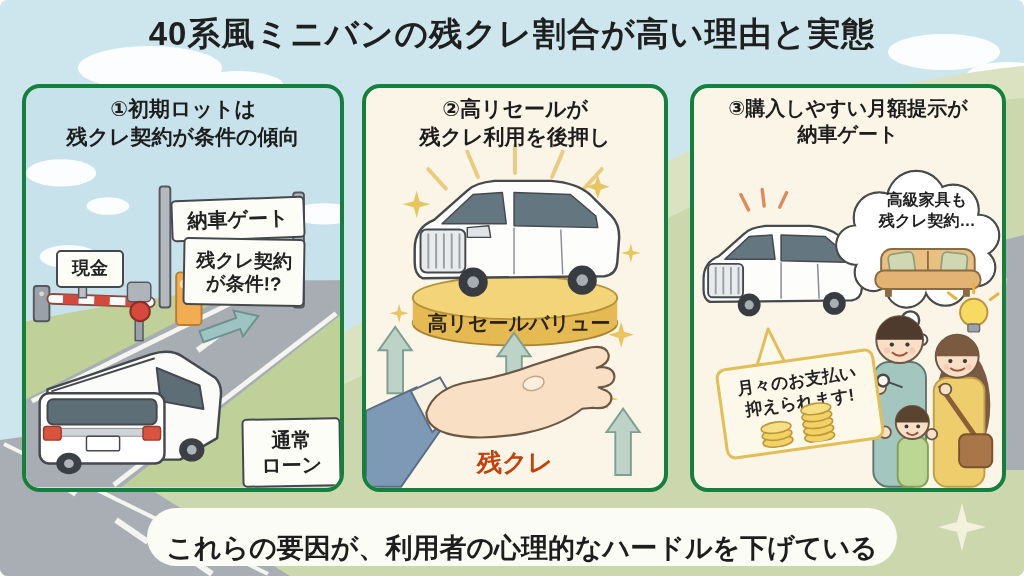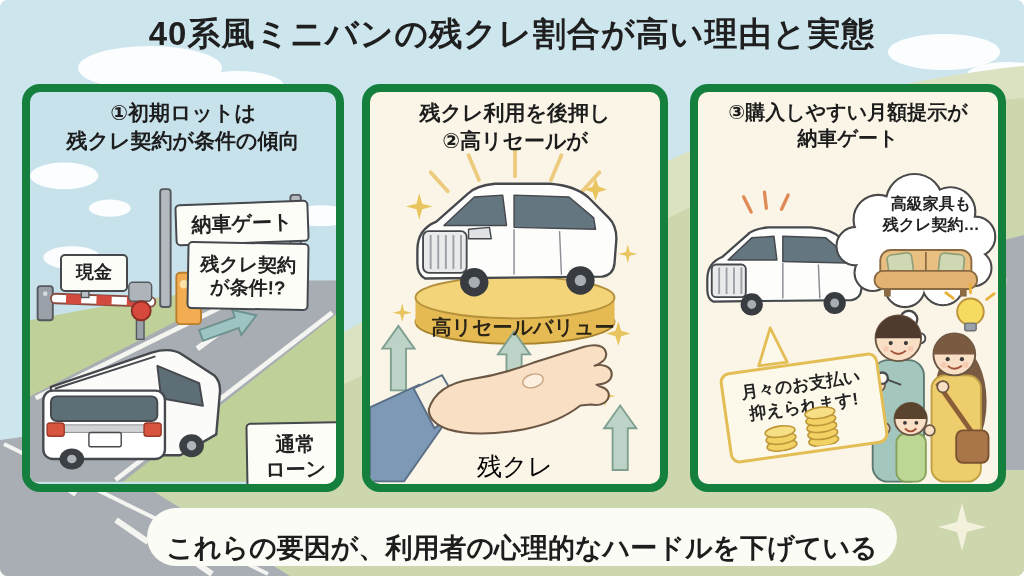--- a/index.html
+++ b/index.html
@@ -1,41 +1,41 @@
 <!DOCTYPE html>
 <html><head>
 <meta charset="utf-8">
 <style>
   html,body{margin:0;padding:0;background:#ffffff;}
   .stage{position:relative;width:1024px;height:576px;overflow:hidden;border-radius:8px;
          font-family:"Liberation Sans","DejaVu Sans",sans-serif;background:#cde6ee;}
   .bg{position:absolute;left:0;top:0;width:1024px;height:576px;}
   .title{position:absolute;top:12px;left:0;width:100%;text-align:center;margin:0;
          font-size:33px;font-weight:800;color:#1f1f1f;letter-spacing:1px;}
-  .panel{position:absolute;top:84px;height:408px;border:8px solid #15803d;border-radius:18px;
+  .panel{position:absolute;top:84px;height:408px;border:4px solid #15803d;border-radius:18px;
          overflow:hidden;box-sizing:border-box;}
   .p1{left:22px;width:322px;background:#c8e2ec;}
   .p2{left:362px;width:306px;background:#faf5e6;}
   .p3{left:690px;width:316px;background:#faf5e6;}
   .scene{position:absolute;left:0;top:0;width:100%;height:100%;}
   .phead{position:absolute;top:7px;left:0;width:100%;text-align:center;font-weight:800;
          color:#1d1d1d;line-height:1.32;}
   .p1 .phead,.p2 .phead{font-size:21px;}
   .p3 .phead{font-size:20px;}
   .sign{position:absolute;background:#fdfdf8;border:2.5px solid #45484c;border-radius:5px;
         display:flex;flex-direction:column;align-items:center;justify-content:center;
         font-weight:800;color:#222;line-height:1.22;text-align:center;}
   .sign-cash{left:30px;top:162px;width:64px;height:34px;font-size:18px;}
   .sign-gate{left:145px;top:110px;width:130px;height:38px;font-size:20px;transform:rotate(-2deg);}
   .sign-cond{left:157px;top:150px;width:118px;height:64px;font-size:19px;transform:rotate(1deg);}
   .sign-loan{left:216px;top:330px;width:95px;height:65px;font-size:20px;transform:rotate(-1deg);}
   .pedestal-label{position:absolute;left:48px;top:222px;width:210px;text-align:center;
          font-size:20px;font-weight:800;color:#2b2417;}
   .caption2{position:absolute;left:0;top:358px;width:100%;text-align:center;font-size:25px;
-         font-weight:400;color:#000000;}
+         font-weight:700;color:#c2410c;}
   .thought-text{position:absolute;left:166px;top:102px;width:134px;text-align:center;
          font-size:16px;font-weight:700;color:#222;line-height:1.3;}
   .tag{position:absolute;left:26px;top:270px;width:160px;height:92px;background:#fdf9ea;
        border:3px solid #e3bd55;border-radius:10px;transform:rotate(-8deg);box-sizing:border-box;
        text-align:center;font-size:17px;font-weight:800;color:#222;line-height:1.3;padding-top:9px;}
   .coins{position:absolute;left:22px;bottom:3px;}
   .banner{position:absolute;left:147px;top:508px;width:750px;height:58px;background:#fcfcf6;
           border-radius:29px;display:flex;align-items:flex-end;justify-content:center;
           font-size:27px;font-weight:800;color:#1d1d1d;}
   .line{display:block;}
@@ -210,22 +210,22 @@
       <g>
         <polygon points="0,330 52,306 78,348 36,408 0,408" fill="#7e99b5" stroke="#5a6f85" stroke-width="2"></polygon>
         <polygon points="46,310 76,296 96,330 68,352" fill="#f7f2e4" stroke="#5a6f85" stroke-width="2"></polygon>
         <path d="M62,332 Q70,306 108,300 Q140,295 172,283 L226,266 Q246,261 249,272 Q251,281 237,286
                  L241,285 Q256,286 255,296 Q254,305 239,306 L243,308 Q255,312 251,321 Q247,329 233,327
                  L222,328 Q199,346 163,353 Q112,362 82,353 Q62,346 62,332 Z" fill="#f9e0c5" stroke="#6b5744" stroke-width="2.2" stroke-linejoin="round"></path>
         <ellipse cx="172" cy="302" rx="11" ry="7" transform="rotate(-15 172 302)" fill="#fcefdf" stroke="#caa47f" stroke-width="1.5"></ellipse>
       </g>
     </svg>
     <div class="phead">
+      <span class="line">②高リセールが</span>
       <span class="line">残クレ利用を後押し</span>
-      <span class="line">②高リセールが</span>
     </div>
     <div class="pedestal-label">高リセールバリュー</div>
     <div class="caption2">残クレ</div>
   </section>
 
   <section class="panel p3">
     <svg class="scene" viewBox="0 0 316 408">
       <g stroke="#e08a58" stroke-width="3.5" stroke-linecap="round">
         <line x1="56" y1="124" x2="48" y2="108"></line>
         <line x1="72" y1="120" x2="70" y2="103"></line>

